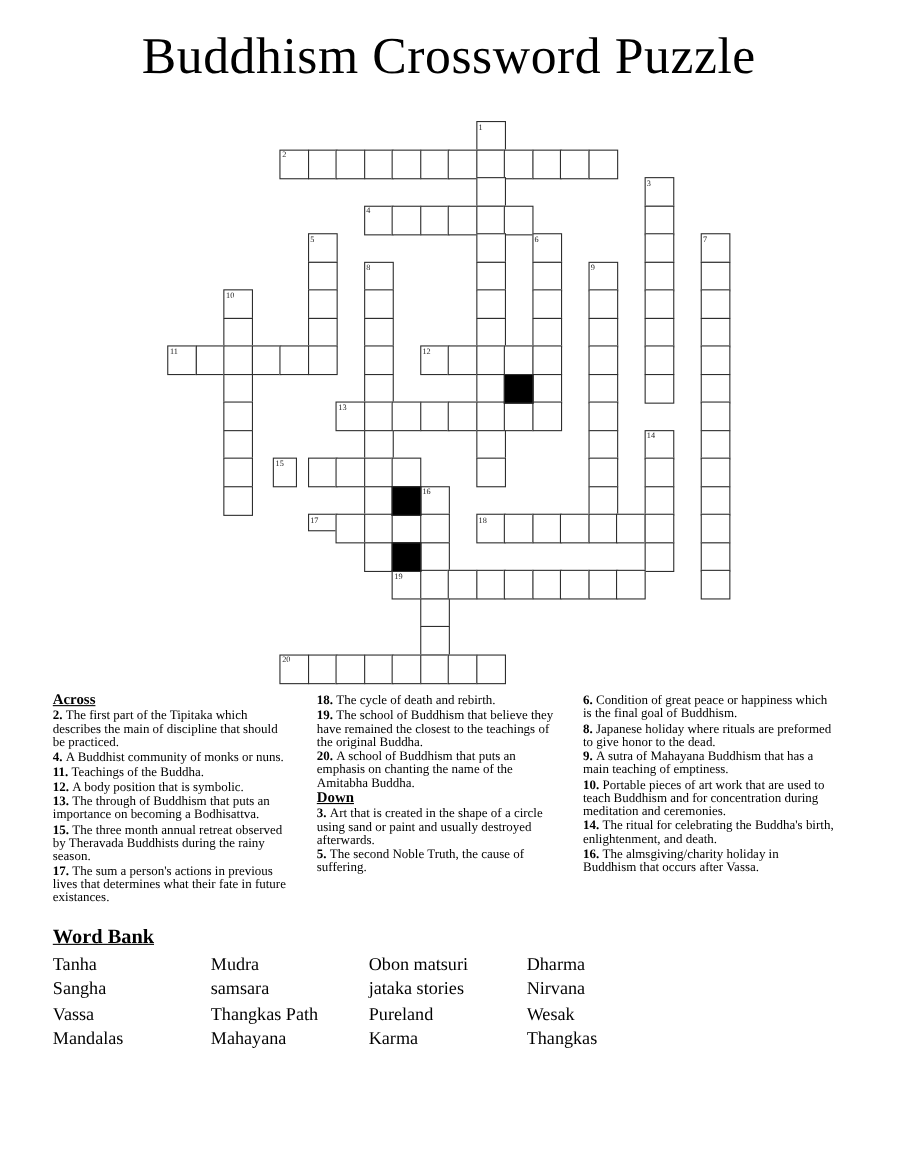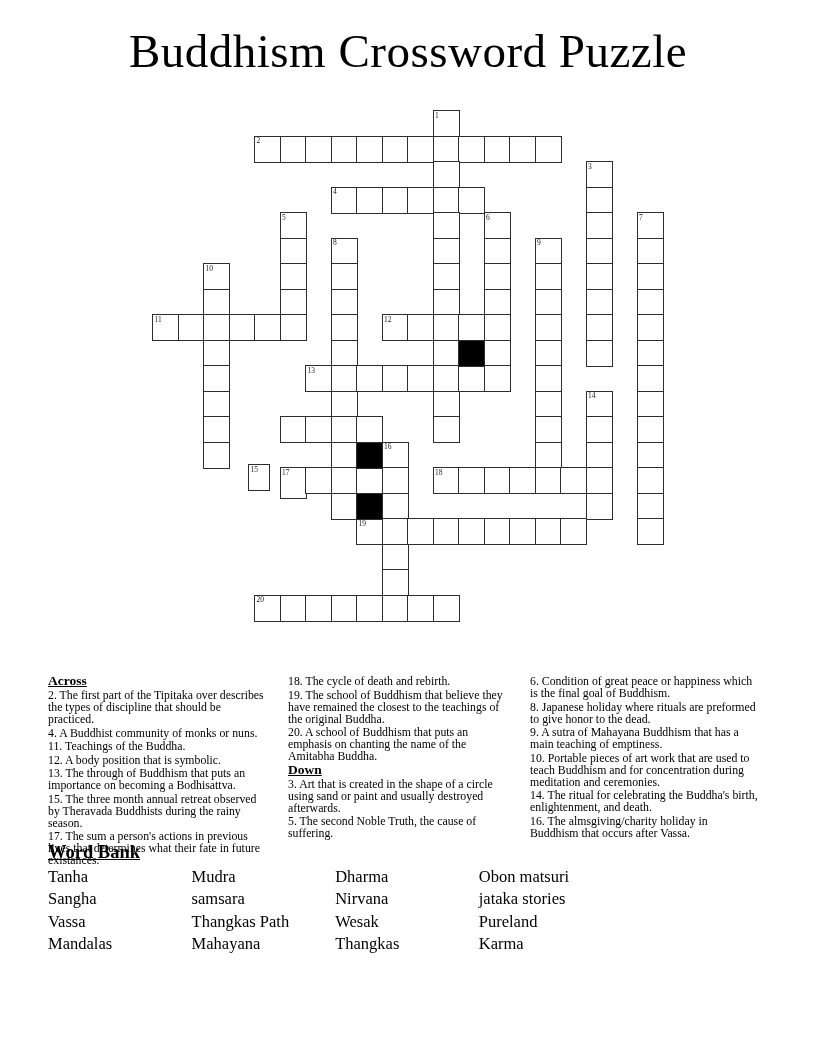--- a/index.html
+++ b/index.html
@@ -21,27 +21,27 @@
   }
   .cell.black{background:var(--block,#000);}
   .cell .num{
     position:absolute;top:-0.5px;left:1.5px;
     font-size:7.5px;line-height:9px;color:#1a1a1a;
     font-family:"Liberation Serif", serif;
   }
   
   .clues-col{
     position:absolute;top:630px;
-    font-size:11.8px;line-height:12px;margin-top:45px;
+    font-size:11.8px;line-height:12px;
   }
   .c1{left:48px;width:216px;}
   .c2{left:288px;width:220px;}
   .c3{left:530px;width:228px;}
   .clue{margin:0 0 1.5px 0;}
-  .clue b{font-weight:normal;}
+  .clue b{font-weight:bold;}
   .clue-header{
     font-size:13.5px;font-weight:bold;text-decoration:underline;
     margin:0 0 2px 0;
   }
   
   .wb-title{
     position:absolute;left:48px;top:842px;
     font-size:18.5px;font-weight:bold;text-decoration:underline;
   }
   .wb-grid{position:absolute;left:48px;top:866px;display:flex;}
@@ -165,40 +165,40 @@
     <div class="cell" style="left: 484.5px; top: 255px; width: 27.1px; height: 27.1px;"></div>
     <div class="cell" style="left: 51px; top: 280.5px; width: 27.1px; height: 27.1px;"></div>
     <div class="cell" style="left: 178.5px; top: 280.5px; width: 27.1px; height: 27.1px;"></div>
     <div class="cell" style="left: 280.5px; top: 280.5px; width: 27.1px; height: 27.1px;"></div>
     <div class="cell" style="left: 382.5px; top: 280.5px; width: 27.1px; height: 27.1px;"></div>
     <div class="cell" style="left: 433.5px; top: 280.5px; width: 27.1px; height: 27.1px;">
       <span class="num">14</span>
     </div>
     <div class="cell" style="left: 484.5px; top: 280.5px; width: 27.1px; height: 27.1px;"></div>
     <div class="cell" style="left: 51px; top: 306px; width: 27.1px; height: 27.1px;"></div>
-    <div class="cell" style="left: 96px; top: 306px; width: 22px; height: 27.1px; margin-top: 48px;">
+    <div class="cell" style="left: 96px; top: 306px; width: 22px; height: 27.1px;">
       <span class="num">15</span>
     </div>
     <div class="cell" style="left: 127.5px; top: 306px; width: 27.1px; height: 27.1px;"></div>
     <div class="cell" style="left: 153px; top: 306px; width: 27.1px; height: 27.1px;"></div>
     <div class="cell" style="left: 178.5px; top: 306px; width: 27.1px; height: 27.1px;"></div>
     <div class="cell" style="left: 204px; top: 306px; width: 27.1px; height: 27.1px;"></div>
     <div class="cell" style="left: 280.5px; top: 306px; width: 27.1px; height: 27.1px;"></div>
     <div class="cell" style="left: 382.5px; top: 306px; width: 27.1px; height: 27.1px;"></div>
     <div class="cell" style="left: 433.5px; top: 306px; width: 27.1px; height: 27.1px;"></div>
     <div class="cell" style="left: 484.5px; top: 306px; width: 27.1px; height: 27.1px;"></div>
     <div class="cell" style="left: 51px; top: 331.5px; width: 27.1px; height: 27.1px;"></div>
     <div class="cell" style="left: 178.5px; top: 331.5px; width: 27.1px; height: 27.1px;"></div>
     <div class="cell" style="left: 229.5px; top: 331.5px; width: 27.1px; height: 27.1px;">
       <span class="num">16</span>
     </div>
     <div class="cell" style="left: 382.5px; top: 331.5px; width: 27.1px; height: 27.1px;"></div>
     <div class="cell" style="left: 433.5px; top: 331.5px; width: 27.1px; height: 27.1px;"></div>
     <div class="cell" style="left: 484.5px; top: 331.5px; width: 27.1px; height: 27.1px;"></div>
-    <div class="cell" style="left: 127.5px; top: 357px; width: 27.1px; height: 32px;">
+    <div class="cell" style="left: 127.5px; top: 357px; width: 27.1px; height: 16px;">
       <span class="num">17</span>
     </div>
     <div class="cell" style="left: 153px; top: 357px; width: 27.1px; height: 27.1px;"></div>
     <div class="cell" style="left: 178.5px; top: 357px; width: 27.1px; height: 27.1px;"></div>
     <div class="cell" style="left: 204px; top: 357px; width: 27.1px; height: 27.1px;"></div>
     <div class="cell" style="left: 229.5px; top: 357px; width: 27.1px; height: 27.1px;"></div>
     <div class="cell" style="left: 280.5px; top: 357px; width: 27.1px; height: 27.1px;">
       <span class="num">18</span>
     </div>
     <div class="cell" style="left: 306px; top: 357px; width: 27.1px; height: 27.1px;"></div>
@@ -236,21 +236,21 @@
     <div class="cell" style="left: 229.5px; top: 484.5px; width: 27.1px; height: 27.1px;"></div>
     <div class="cell" style="left: 255px; top: 484.5px; width: 27.1px; height: 27.1px;"></div>
     <div class="cell" style="left: 280.5px; top: 484.5px; width: 27.1px; height: 27.1px;"></div>
     <div class="cell black" style="left: 306px; top: 229.5px; width: 27.1px; height: 27.1px;"></div>
     <div class="cell black" style="left: 204px; top: 331.5px; width: 27.1px; height: 27.1px;"></div>
     <div class="cell black" style="left: 204px; top: 382.5px; width: 27.1px; height: 27.1px;"></div>
   </div>
 
 <div class="clues-col c1">
     <div class="clue-header">Across</div>
-    <div class="clue"><b>2. </b><span>The first part of the Tipitaka over describes the types of discipline that should be practiced.</span></div>
+    <div class="clue"><b>2. </b><span>The first part of the Tipitaka which describes the main of discipline that should be practiced.</span></div>
     <div class="clue"><b>4. </b><span>A Buddhist community of monks or nuns.</span></div>
     <div class="clue"><b>11. </b><span>Teachings of the Buddha.</span></div>
     <div class="clue"><b>12. </b><span>A body position that is symbolic.</span></div>
     <div class="clue"><b>13. </b><span>The through of Buddhism that puts an importance on becoming a Bodhisattva.</span></div>
     <div class="clue"><b>15. </b><span>The three month annual retreat observed by Theravada Buddhists during the rainy season.</span></div>
     <div class="clue"><b>17. </b><span>The sum a person's actions in previous lives that determines what their fate in future existances.</span></div>
   </div>
 <div class="clues-col c2">
     <div class="clue"><b>18. </b><span>The cycle of death and rebirth.</span></div>
     <div class="clue"><b>19. </b><span>The school of Buddhism that believe they have remained the closest to the teachings of the original Buddha.</span></div>
@@ -276,24 +276,24 @@
       <div class="wb-word">Vassa</div>
       <div class="wb-word">Mandalas</div>
     </div>
     <div class="wb-col">
       <div class="wb-word">Mudra</div>
       <div class="wb-word">samsara</div>
       <div class="wb-word">Thangkas Path</div>
       <div class="wb-word">Mahayana</div>
     </div>
     <div class="wb-col">
+      <div class="wb-word">Obon matsuri</div>
+      <div class="wb-word">jataka stories</div>
+      <div class="wb-word">Pureland</div>
+      <div class="wb-word">Karma</div>
+    </div>
+    <div class="wb-col">
       <div class="wb-word">Dharma</div>
       <div class="wb-word">Nirvana</div>
       <div class="wb-word">Wesak</div>
       <div class="wb-word">Thangkas</div>
     </div>
-    <div class="wb-col">
-      <div class="wb-word">Obon matsuri</div>
-      <div class="wb-word">jataka stories</div>
-      <div class="wb-word">Pureland</div>
-      <div class="wb-word">Karma</div>
-    </div>
   </div>
 
 </body></html>

